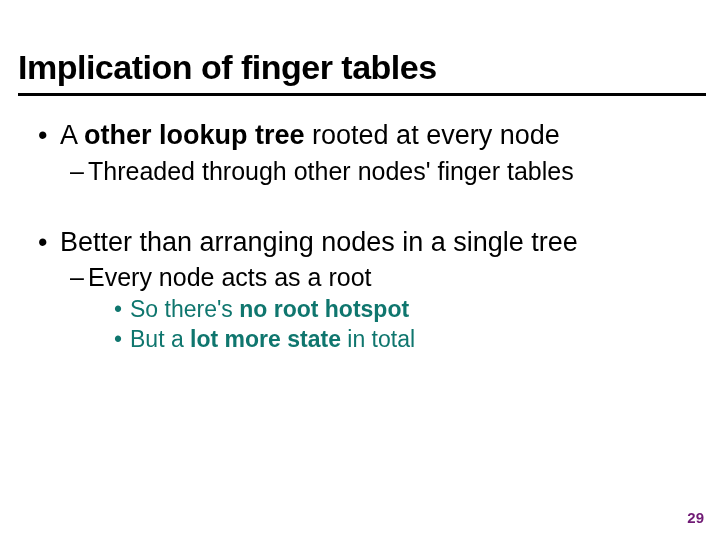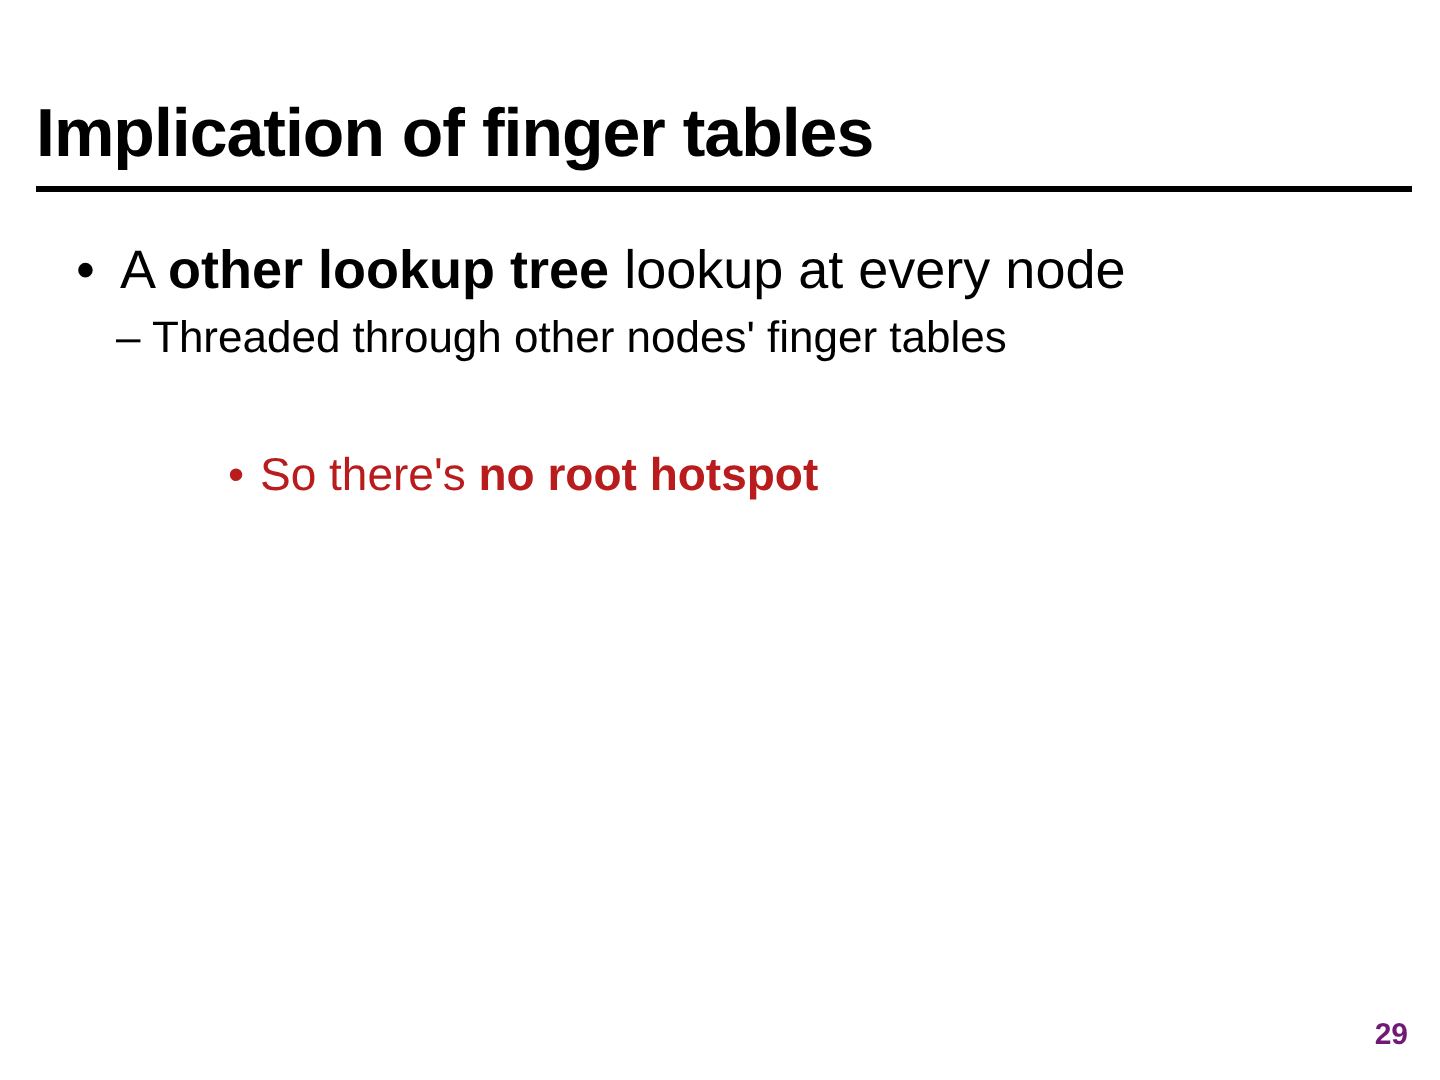--- a/index.html
+++ b/index.html
@@ -42,34 +42,34 @@
     line-height: 1.28;
   }
   .l1 {
     margin-bottom: 2px;
   }
   .bullet-dot {
     display: inline-block;
     width: 22px;
   }
   .l2 {
-    margin-left: 20px;
-    font-size: 22px;
+    margin-left: 32px;
+    font-size: 25px;
   }
   .dash {
     display: inline-block;
     width: 18px;
   }
   .l3-group {
     margin-left: 76px;
     margin-top: 2px;
   }
   .l3 {
     font-size: 23px;
-    color: #b91c1c;
+    color: #0f766e;
     line-height: 1.3;
   }
   .l3 .mini {
     display: inline-block;
     width: 16px;
   }
   .gap {
     height: 38px;
   }
   .bold { font-weight: 700; }
@@ -86,31 +86,40 @@
 <body>
 
 <div class="slide">
 
   <div class="title">Implication of finger tables</div>
   <div class="title-rule"></div>
 
   <div class="body">
 
     <div class="l1">
-      <span class="bullet-dot">•</span><span>A </span><span class="bold">other lookup tree</span><span> lookup at every node</span>
+      <span class="bullet-dot">•</span><span>A </span><span class="bold">other lookup tree</span><span> rooted at every node</span>
     </div>
     <div class="l2">
       <span class="dash">–</span><span>Threaded through other nodes' finger tables</span>
     </div>
 
     <div class="gap"></div>
 
+    <div class="l1">
+      <span class="bullet-dot">•</span><span>Better than arranging nodes in a single tree</span>
+    </div>
+    <div class="l2">
+      <span class="dash">–</span><span>Every node acts as a root</span>
+    </div>
 
     <div class="l3-group">
       <div class="l3">
         <span class="mini">•</span><span>So there's </span><span class="bold">no root hotspot</span>
+      </div>
+      <div class="l3">
+        <span class="mini">•</span><span>But a </span><span class="bold">lot more state</span><span> in total</span>
       </div>
     </div>
 
   </div>
 
   <div class="pagenum">29</div>
 </div>
 
 </body></html>

